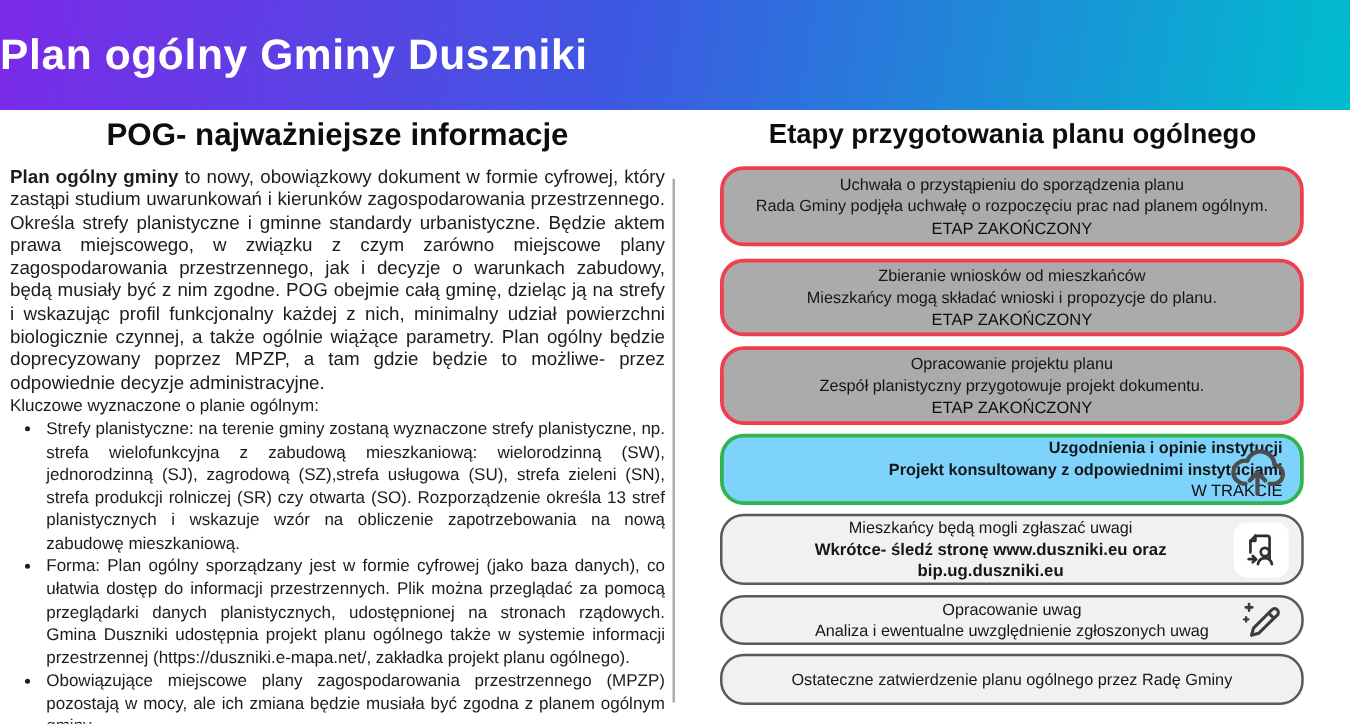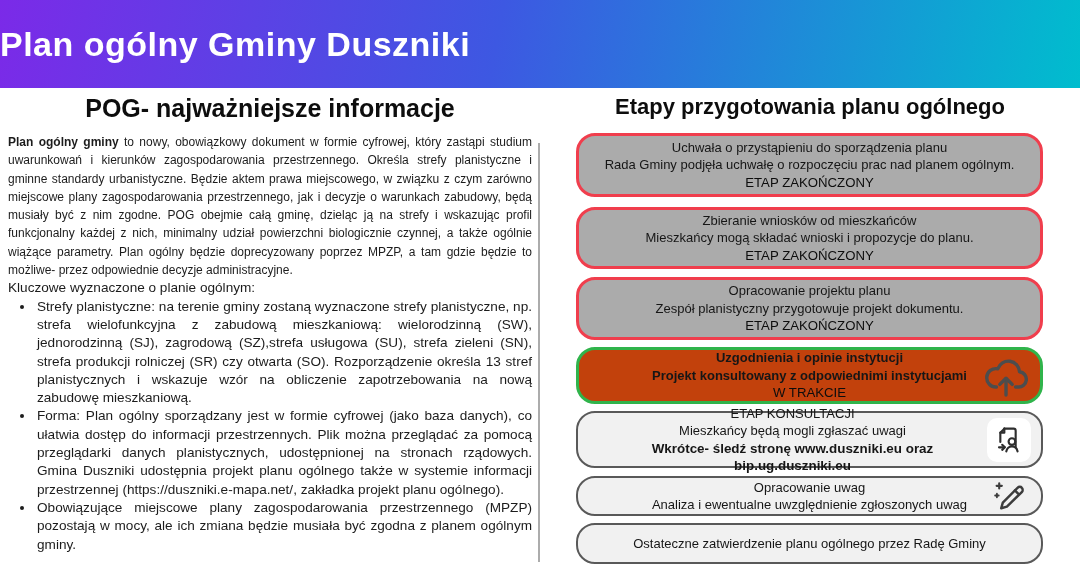--- a/index.html
+++ b/index.html
@@ -22,21 +22,21 @@
   }
   
   .left-col {
     position:absolute; left:8px; top:94px; width:524px;
   }
   .left-col h2 {
     text-align:center; font-size:25px; font-weight:700; margin-bottom:10px;
     color:#0d0d0d;
   }
   .body-text {
-    font-size:12px; line-height:18.3px; text-align:justify; color:#1c1c1c;
+    font-size:15px; line-height:18.3px; text-align:justify; color:#1c1c1c;
   }
   .body-text p { margin:0; }
   .kluczowe { font-size:13.6px; line-height:18.3px; color:#1c1c1c; }
   .left-col ul {
     margin:0 0 0 10px; padding-left:17px; list-style:disc;
   }
   .left-col li {
     font-size:13.6px; line-height:18.3px; text-align:justify; color:#1c1c1c;
     padding-left:2px;
   }
@@ -56,21 +56,21 @@
     border-radius:19px;
     display:flex; flex-direction:column; justify-content:center;
     text-align:center; padding:4px 14px;
   }
   .stage .l { font-size:13px; line-height:17.5px; color:#161616; }
   .stage .status { font-size:13.2px; line-height:18px; font-weight:400; color:#0d0d0d; }
   .stage.done {
     background:#ababab; border:3px solid #f03e4d;
   }
   .stage.current {
-    background:#c2410c; border:3px solid #30b44b;
+    background:#7dd3fc; border:3px solid #30b44b;align-items:flex-end;
   }
   .stage.current .l { font-weight:700; }
   .stage.upcoming {
     background:#f1f1f1; border:2px solid #595959;
   }
   .stage .bold-line { font-weight:700; font-size:13.4px; }
   .stage-icon {
     position:absolute; right:10px; top:50%; transform:translateY(-50%);
     display:flex; align-items:center; justify-content:center;
   }
@@ -137,21 +137,20 @@
   <div class="stage-icon">
     <svg width="48" height="44" viewBox="0 0 24 22" fill="none" stroke="#4d4d4d" stroke-width="1.7" stroke-linecap="round" stroke-linejoin="round">
       <path d="M7.2 16.5a4.6 4.6 0 1 1 .7-9.1 5.6 5.6 0 0 1 10.9 1.5 3.6 3.6 0 0 1-.9 7.6h-1.1"></path>
       <path d="M12 20.5v-8.2"></path>
       <path d="M8.9 15.2 12 12.1l3.1 3.1"></path>
     </svg>
   </div>
 </div>
 
 <div class="stage upcoming s5">
-  <div class="l">ETAP KONSULTACJI</div>
   <div class="l">Mieszkańcy będą mogli zgłaszać uwagi</div>
   <div class="l bold-line">Wkrótce- śledź stronę www.duszniki.eu oraz bip.ug.duszniki.eu</div>
   <div class="stage-icon icon-bg-white">
     <svg width="32" height="32" viewBox="0 0 24 24" fill="none" stroke="#2e2e2e" stroke-width="1.6" stroke-linecap="round" stroke-linejoin="round">
       <path d="M8.5 3.5h7a1.5 1.5 0 0 1 1.5 1.5v12.5"></path>
       <path d="M8.5 3.5 5.5 6.5v7"></path>
       <path d="M8.5 3.5v3h-3"></path>
       <circle cx="14.2" cy="13.2" r="2.5"></circle>
       <path d="M10 20.5c.5-2.4 2.2-3.6 4.2-3.6s3.7 1.2 4.2 3.6"></path>
       <path d="M4.5 17.5h4.2"></path>

